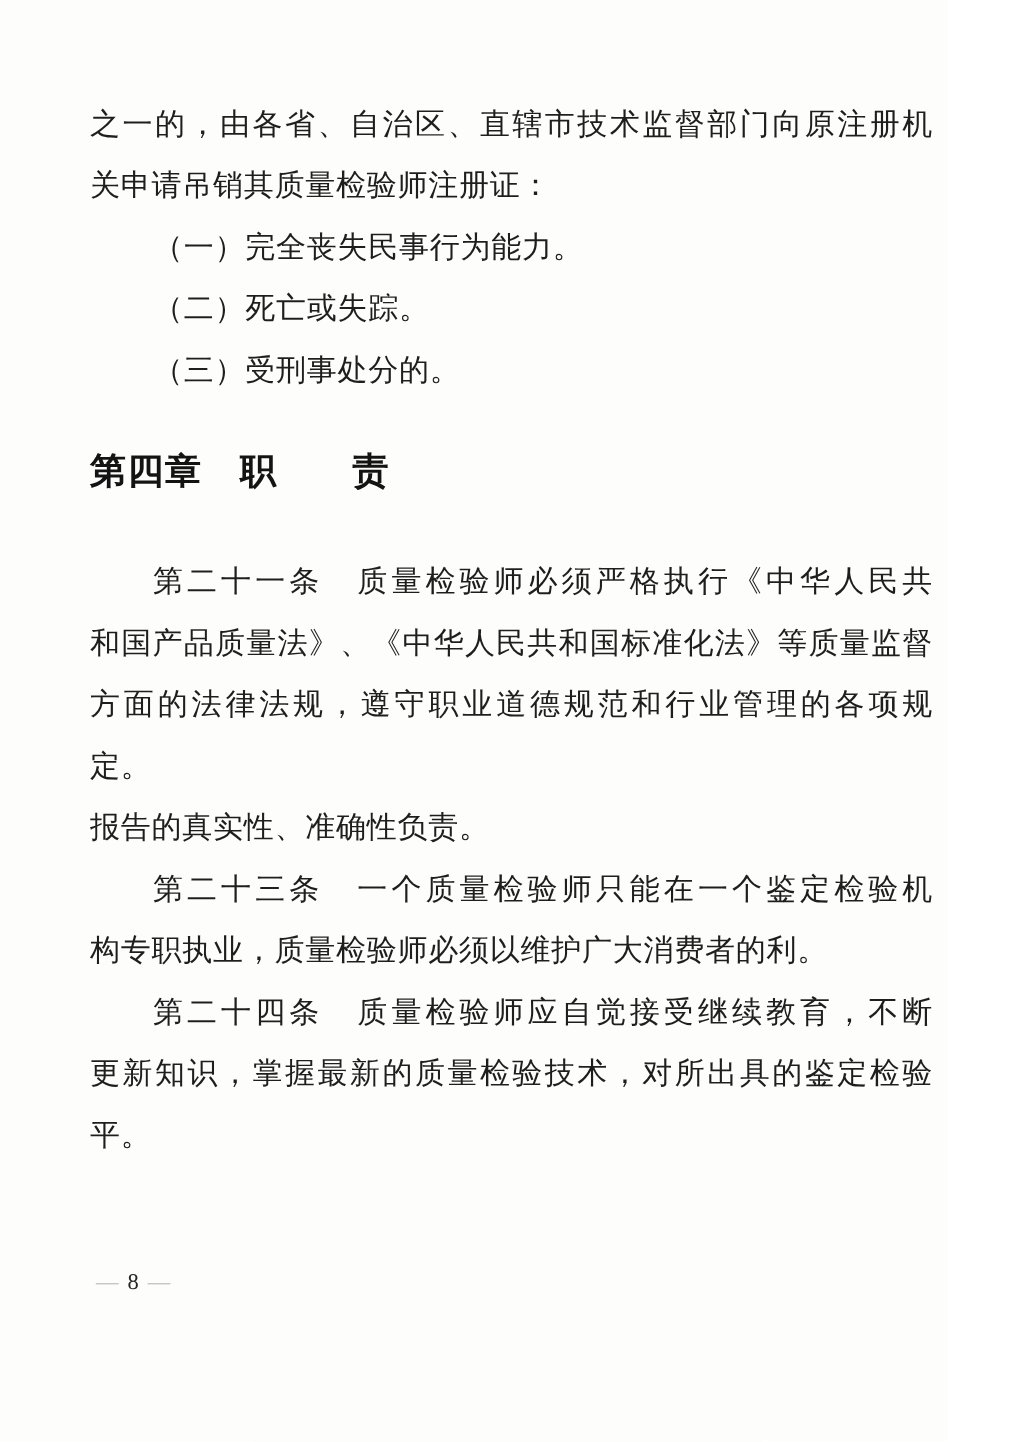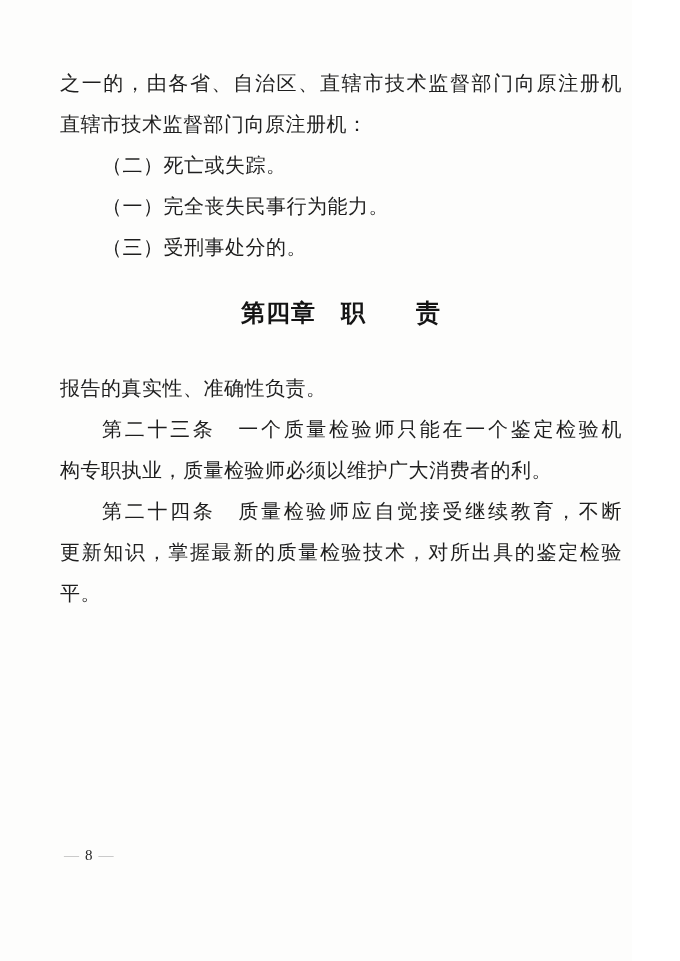--- a/index.html
+++ b/index.html
@@ -37,26 +37,25 @@
   
   .line.end {
     text-align-last: left;
   }
   
   .line.indent {
     padding-left: 42px;
   }
   .chapter-heading {
     margin: 26px 0 32px 0;
-    font-family: Liberation Mono, monospace;
+    font-family: Liberation Serif, serif;
     font-weight: 700;
     font-size: 24px;
     line-height: 42px;
     letter-spacing: 1px;
-    text-align: center;
     color: #141414;
   }
   .page-number {
     position: absolute;
     left: 58px;
     top: 845px;
     font-size: 15px;
     line-height: 20px;
     color: #2a2a2a;
     font-family: "Liberation Serif", serif;
@@ -71,31 +70,37 @@
 </style>
 </head>
 <body>
 
 <div class="page">
 
   <div class="doc">
 
     <div>
       <div class="line fill">之一的，由各省、自治区、直辖市技术监督部门向原注册机</div>
-      <div class="line end">直辖市技术监督部门向原注册机：</div>
+      <div class="line end">关申请吊销其质量检验师注册证：</div>
     </div>
 
     <div>
+      <div class="line end indent">（一）完全丧失民事行为能力。</div>
       <div class="line end indent">（二）死亡或失踪。</div>
-      <div class="line end indent">（一）完全丧失民事行为能力。</div>
       <div class="line end indent">（三）受刑事处分的。</div>
     </div>
 
     <div class="chapter-heading">第四章　职　　责</div>
 
+    <div>
+      <div class="line fill indent">第二十一条　质量检验师必须严格执行《中华人民共</div>
+      <div class="line fill">和国产品质量法》、《中华人民共和国标准化法》等质量监督</div>
+      <div class="line fill">方面的法律法规，遵守职业道德规范和行业管理的各项规</div>
+      <div class="line end">定。</div>
+    </div>
 
     <div>
       <div class="line end">报告的真实性、准确性负责。</div>
     </div>
 
     <div>
       <div class="line fill indent">第二十三条　一个质量检验师只能在一个鉴定检验机</div>
       <div class="line end">构专职执业，质量检验师必须以维护广大消费者的利。</div>
     </div>
 

